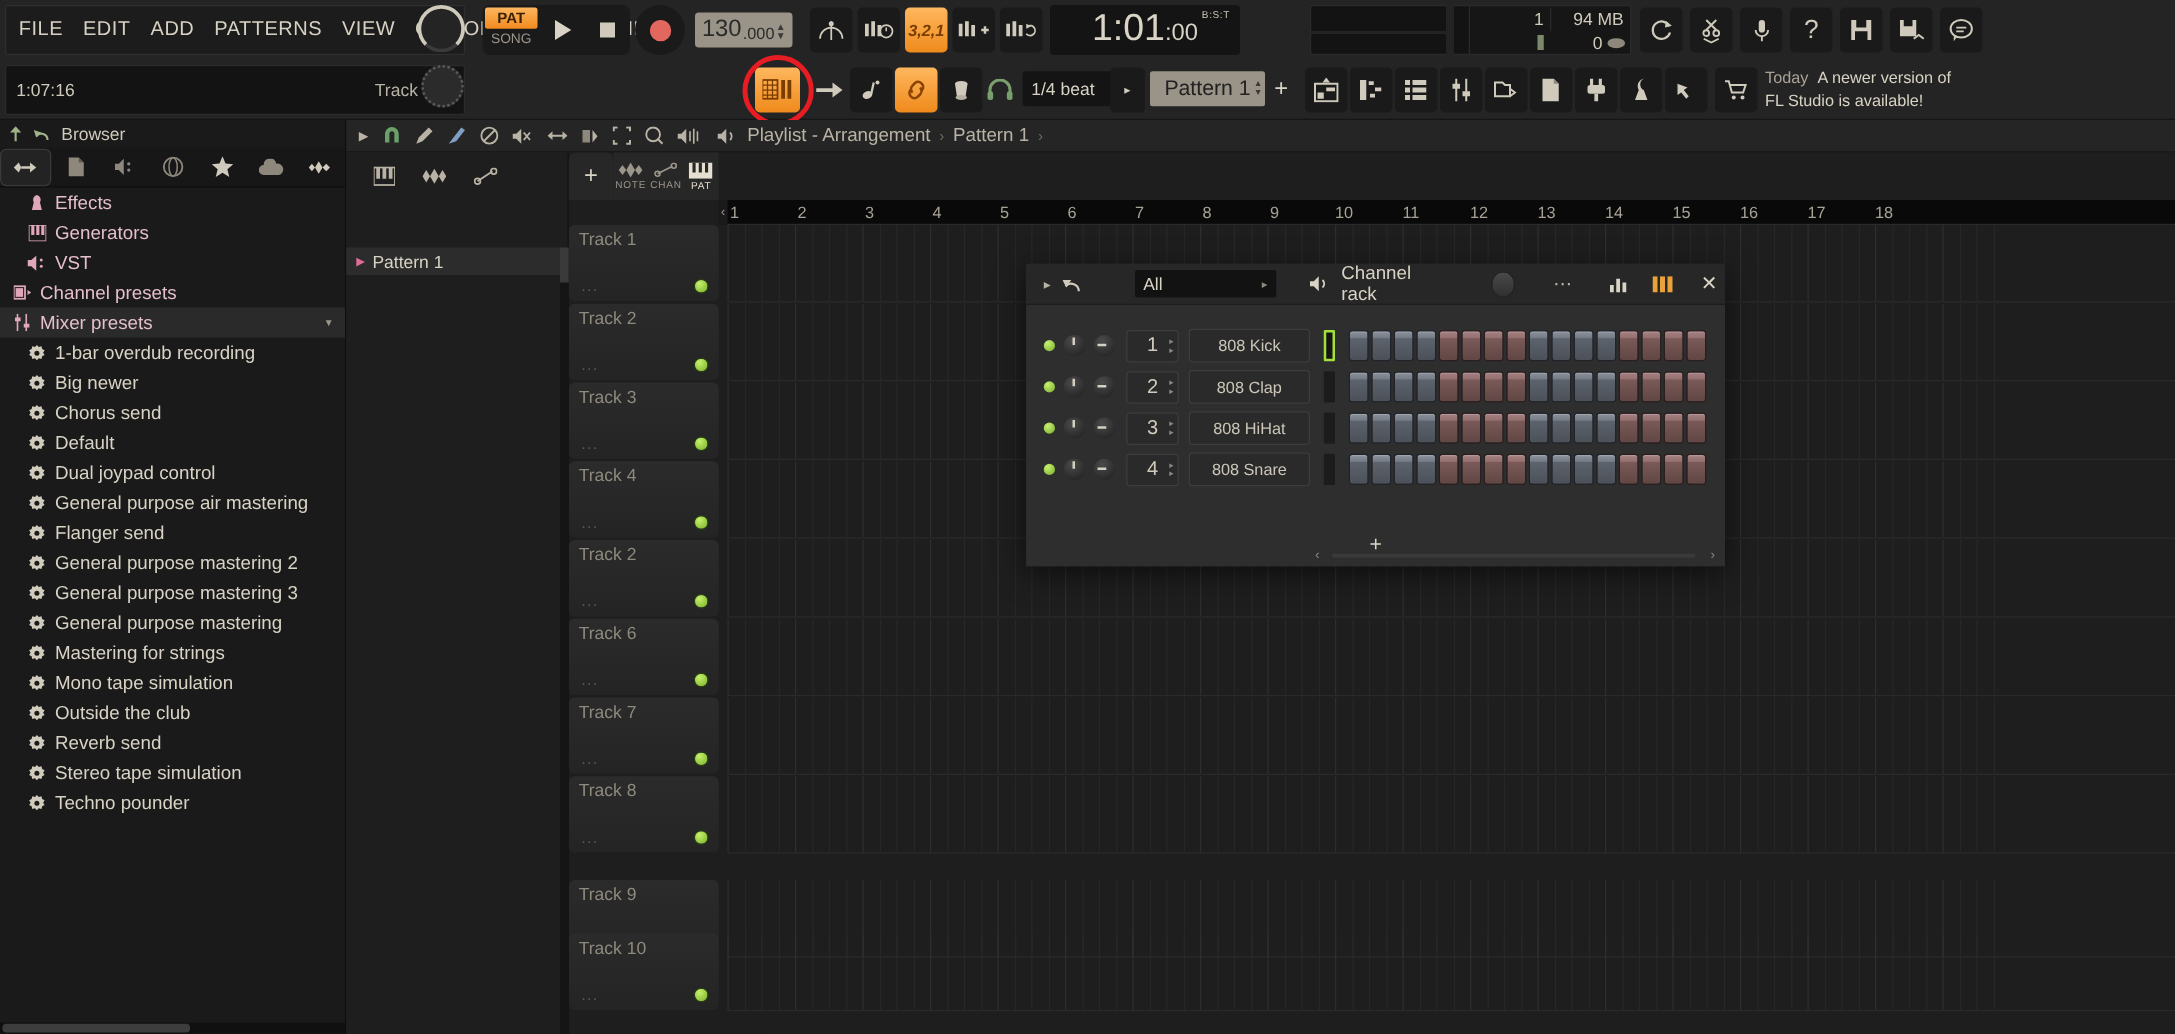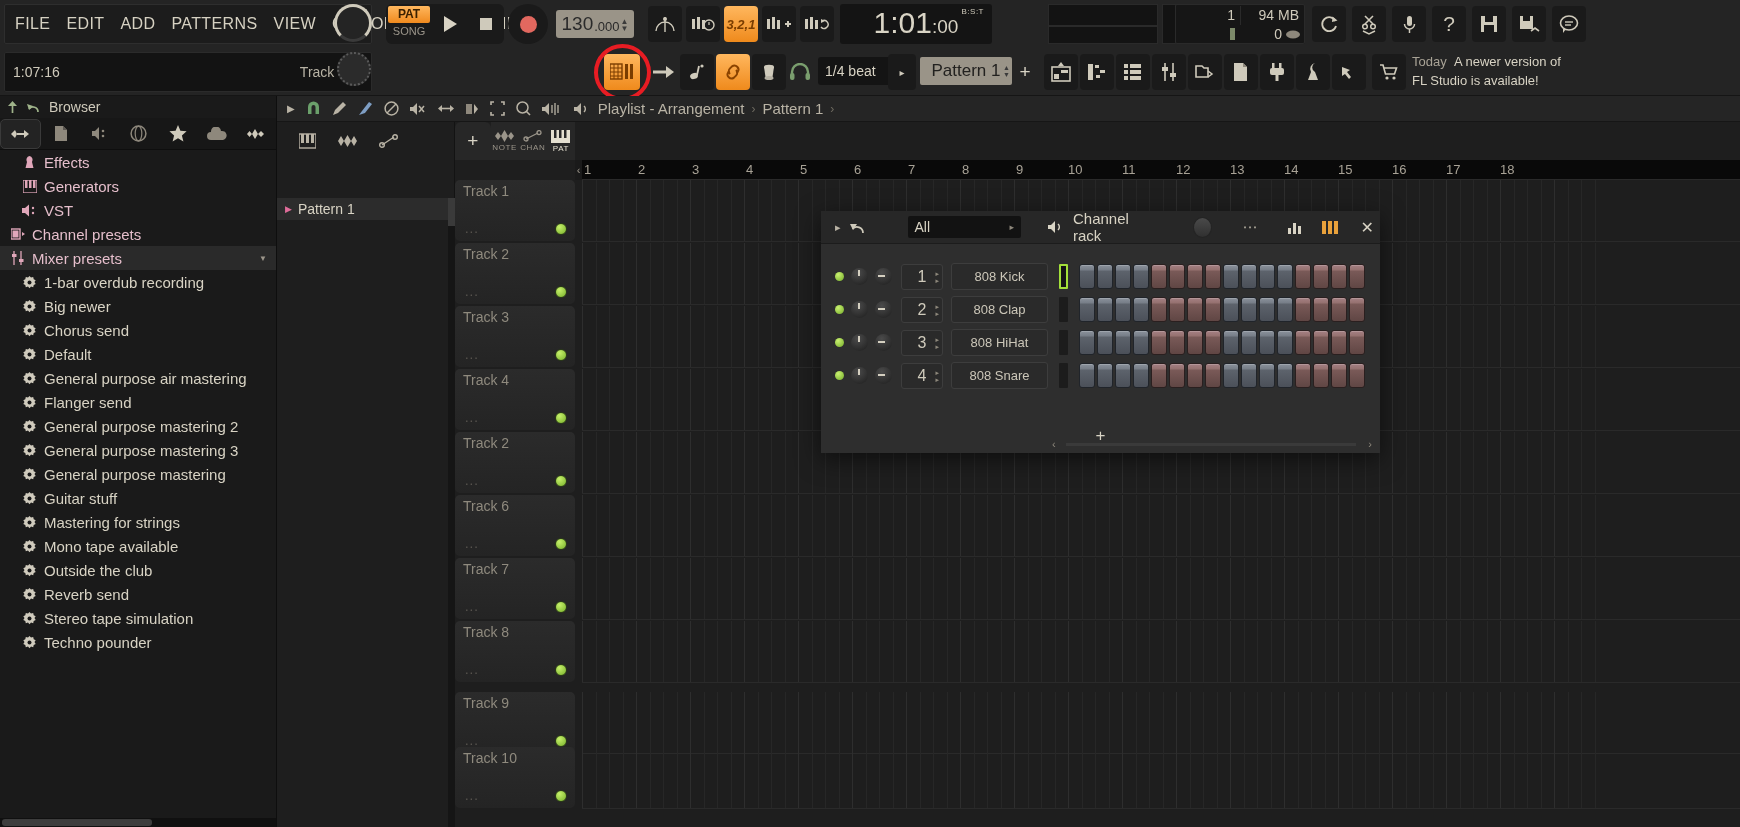--- a/index.html
+++ b/index.html
@@ -778,20 +778,29 @@
           </span>
         <span>Default</span>
       </div>
       <div class="br-item preset">
         <span class="br-ico">
             <svg width="13" height="13" viewBox="0 0 13 13">
               <path d="M6.5 0 l1.5 1.6 2.2-.6 .5 2.2 2 1 -1.2 1.9 1.2 1.9-2 1-.5 2.2-2.2-.6-1.5 1.6-1.5-1.6-2.2.6-.5-2.2-2-1 1.2-1.9-1.2-1.9 2-1 .5-2.2 2.2.6z" fill="#d0cbbd"></path>
               <circle cx="6.5" cy="6.5" r="2" fill="#1a1a1a"></circle>
             </svg>
           </span>
+        <span>Dual joypad control</span>
+      </div>
+      <div class="br-item preset">
+        <span class="br-ico">
+            <svg width="13" height="13" viewBox="0 0 13 13">
+              <path d="M6.5 0 l1.5 1.6 2.2-.6 .5 2.2 2 1 -1.2 1.9 1.2 1.9-2 1-.5 2.2-2.2-.6-1.5 1.6-1.5-1.6-2.2.6-.5-2.2-2-1 1.2-1.9-1.2-1.9 2-1 .5-2.2 2.2.6z" fill="#d0cbbd"></path>
+              <circle cx="6.5" cy="6.5" r="2" fill="#1a1a1a"></circle>
+            </svg>
+          </span>
         <span>General purpose air mastering</span>
       </div>
       <div class="br-item preset">
         <span class="br-ico">
             <svg width="13" height="13" viewBox="0 0 13 13">
               <path d="M6.5 0 l1.5 1.6 2.2-.6 .5 2.2 2 1 -1.2 1.9 1.2 1.9-2 1-.5 2.2-2.2-.6-1.5 1.6-1.5-1.6-2.2.6-.5-2.2-2-1 1.2-1.9-1.2-1.9 2-1 .5-2.2 2.2.6z" fill="#d0cbbd"></path>
               <circle cx="6.5" cy="6.5" r="2" fill="#1a1a1a"></circle>
             </svg>
           </span>
         <span>Flanger send</span>
@@ -823,39 +832,30 @@
           </span>
         <span>General purpose mastering</span>
       </div>
       <div class="br-item preset">
         <span class="br-ico">
             <svg width="13" height="13" viewBox="0 0 13 13">
               <path d="M6.5 0 l1.5 1.6 2.2-.6 .5 2.2 2 1 -1.2 1.9 1.2 1.9-2 1-.5 2.2-2.2-.6-1.5 1.6-1.5-1.6-2.2.6-.5-2.2-2-1 1.2-1.9-1.2-1.9 2-1 .5-2.2 2.2.6z" fill="#d0cbbd"></path>
               <circle cx="6.5" cy="6.5" r="2" fill="#1a1a1a"></circle>
             </svg>
           </span>
-        <span>Guitar stuff</span>
+        <span>Mastering for strings</span>
       </div>
       <div class="br-item preset">
         <span class="br-ico">
             <svg width="13" height="13" viewBox="0 0 13 13">
               <path d="M6.5 0 l1.5 1.6 2.2-.6 .5 2.2 2 1 -1.2 1.9 1.2 1.9-2 1-.5 2.2-2.2-.6-1.5 1.6-1.5-1.6-2.2.6-.5-2.2-2-1 1.2-1.9-1.2-1.9 2-1 .5-2.2 2.2.6z" fill="#d0cbbd"></path>
               <circle cx="6.5" cy="6.5" r="2" fill="#1a1a1a"></circle>
             </svg>
           </span>
-        <span>Mastering for strings</span>
-      </div>
-      <div class="br-item preset">
-        <span class="br-ico">
-            <svg width="13" height="13" viewBox="0 0 13 13">
-              <path d="M6.5 0 l1.5 1.6 2.2-.6 .5 2.2 2 1 -1.2 1.9 1.2 1.9-2 1-.5 2.2-2.2-.6-1.5 1.6-1.5-1.6-2.2.6-.5-2.2-2-1 1.2-1.9-1.2-1.9 2-1 .5-2.2 2.2.6z" fill="#d0cbbd"></path>
-              <circle cx="6.5" cy="6.5" r="2" fill="#1a1a1a"></circle>
-            </svg>
-          </span>
-        <span>Mono tape available</span>
+        <span>Mono tape simulation</span>
       </div>
       <div class="br-item preset">
         <span class="br-ico">
             <svg width="13" height="13" viewBox="0 0 13 13">
               <path d="M6.5 0 l1.5 1.6 2.2-.6 .5 2.2 2 1 -1.2 1.9 1.2 1.9-2 1-.5 2.2-2.2-.6-1.5 1.6-1.5-1.6-2.2.6-.5-2.2-2-1 1.2-1.9-1.2-1.9 2-1 .5-2.2 2.2.6z" fill="#d0cbbd"></path>
               <circle cx="6.5" cy="6.5" r="2" fill="#1a1a1a"></circle>
             </svg>
           </span>
         <span>Outside the club</span>
       </div>
@@ -1736,21 +1736,21 @@
               <div style="position: absolute; top: 0px; bottom: 0px; width: 1px; background: rgb(46, 46, 46); left: 918px;"></div>
               <div style="position: absolute; top: 0px; bottom: 0px; width: 1px; background: rgb(39, 39, 39); left: 931.5px;"></div>
               <div style="position: absolute; top: 0px; bottom: 0px; width: 1px; background: rgb(39, 39, 39); left: 945px;"></div>
               <div style="position: absolute; top: 0px; bottom: 0px; width: 1px; background: rgb(39, 39, 39); left: 958.5px;"></div>
               <div style="position: absolute; top: 0px; bottom: 0px; width: 1px; background: rgb(46, 46, 46); left: 972px;"></div>
               <div style="position: absolute; top: 0px; bottom: 0px; width: 1px; background: rgb(39, 39, 39); left: 985.5px;"></div>
               <div style="position: absolute; top: 0px; bottom: 0px; width: 1px; background: rgb(39, 39, 39); left: 999px;"></div>
               <div style="position: absolute; top: 0px; bottom: 0px; width: 1px; background: rgb(39, 39, 39); left: 1012.5px;"></div>
             </div>
         </div>
-        <div class="track-row" style="top:512px;">
+        <div class="track-row" style="top:524px;">
           <div class="track-head">
             <span class="track-name">Track 9</span>
             <span class="track-dots">...</span>
             <span class="track-led"></span>
           </div>
           <div class="track-grid">
               <div style="position: absolute; top: 0px; bottom: 0px; width: 1px; background: rgb(46, 46, 46); left: 0px;"></div>
               <div style="position: absolute; top: 0px; bottom: 0px; width: 1px; background: rgb(39, 39, 39); left: 13.5px;"></div>
               <div style="position: absolute; top: 0px; bottom: 0px; width: 1px; background: rgb(39, 39, 39); left: 27px;"></div>
               <div style="position: absolute; top: 0px; bottom: 0px; width: 1px; background: rgb(39, 39, 39); left: 40.5px;"></div>

